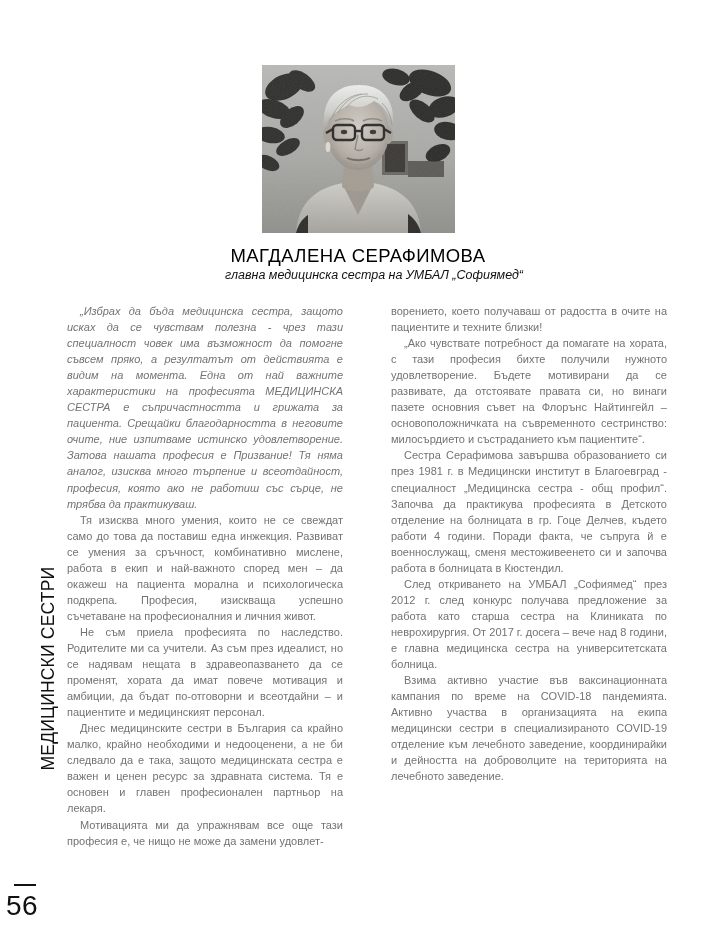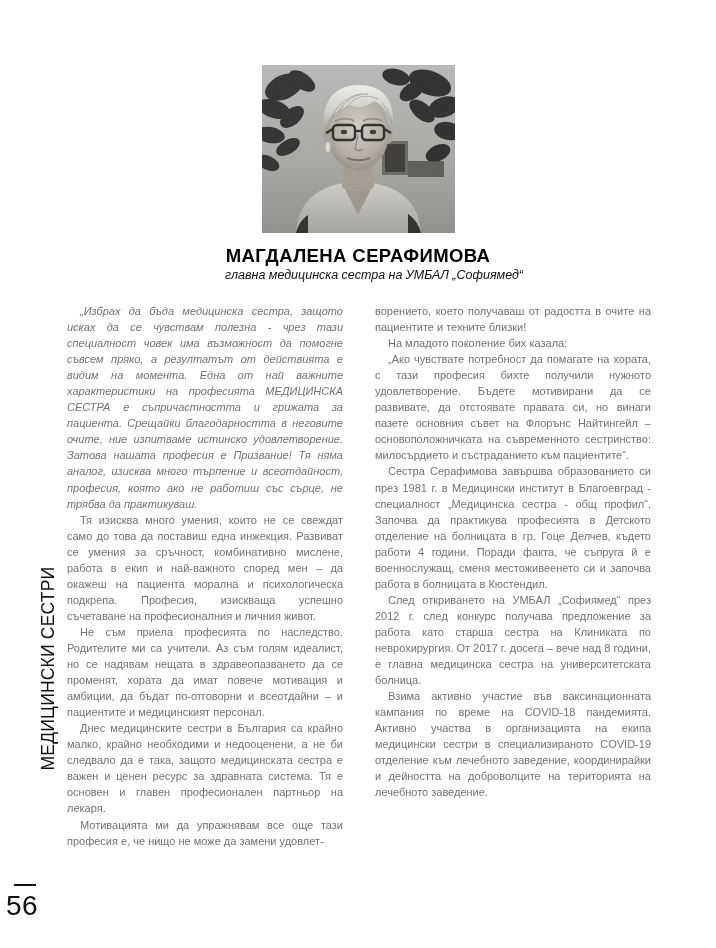--- a/index.html
+++ b/index.html
@@ -73,21 +73,21 @@
   }
 
   
   #person-name {
     position: absolute;
     left: 46px;
     top: 245px;
     width: 624px;
     text-align: center;
     font-family: "Liberation Sans", sans-serif;
-    font-weight: bold;
+    font-weight: normal;
     font-size: 18.5px;
     letter-spacing: 0.4px;
     color: #000000;
   }
   #person-role {
     position: absolute;
     left: 62px;
     top: 268px;
     width: 624px;
     text-align: center;
@@ -105,21 +105,21 @@
     width: 584px;
     height: 565px;
   }
   .column {
     position: absolute;
     top: 0;
     width: 276px;
     height: 565px;
   }
   #column-left { left: 0; }
-  #column-right { left: 308px; }
+  #column-right { left: 324px; }
 
   .para {
     margin: 0 0 0 0;
     font-family: "Liberation Sans", sans-serif;
     font-size: 11px;
     line-height: 16.05px;
     text-align: justify;
     text-justify: inter-word;
     color: #737373;
     hyphens: manual;
@@ -246,27 +246,26 @@
     </svg>
   </div>
 
   <div id="person-name">МАГДАЛЕНА СЕРАФИМОВА</div>
   <div id="person-role">главна медицинска сестра на УМБАЛ „Софиямед“</div>
 
   <div id="columns">
     <div class="column" id="column-left">
         <p class="para italic indent">„Избрах да бъда медицинска сестра, защото исках да се чувствам полезна - чрез тази специалност човек има възможност да помогне съвсем пряко, а резултатът от действията е видим на момента. Една от най важните характеристики на професията МЕДИЦИНСКА СЕСТРА е съпричастността и грижата за пациента. Срещайки благодарността в неговите очите, ние изпитваме истинско удовлетворение. Затова нашата професия е Призвание! Тя няма аналог, изисква много търпение и всеотдайност, професия, която ако не работиш със сърце, не трябва да практикуваш.</p>
         <p class="para indent">Тя изисква много умения, които не се свеждат само до това да поставиш една инжекция. Развиват се умения за сръчност, комбинативно мислене, работа в екип и най-важното според мен – да окажеш на пациента морална и психологическа подкрепа. Професия, изискваща успешно съчетаване на професионалния и личния живот.</p>
-        <p class="para indent">Не съм приела професията по наследство. Родителите ми са учители. Аз съм голям идеалист, но се надявам нещата в здравеопазването да се променят, хората да имат повече мотивация и амбиции, да бъдат по-отговорни и всеотдайни – и пациентите и медицинският персонал.</p>
+        <p class="para indent">Не съм приела професията по наследство. Родителите ми са учители. Аз съм през идеалист, но се надявам нещата в здравеопазването да се променят, хората да имат повече мотивация и амбиции, да бъдат по-отговорни и всеотдайни – и пациентите и медицинският персонал.</p>
         <p class="para indent">Днес медицинските сестри в България са крайно малко, крайно необходими и недооценени, а не би следвало да е така, защото медицинската сестра е важен и ценен ресурс за здравната система. Тя е основен и главен професионален партньор на лекаря.</p>
         <p class="para indent">Мотивацията ми да упражнявам все още тази професия е, че нищо не може да замени удовлет-</p>
       </div>
     <div class="column" id="column-right">
         <p class="para">ворението, което получаваш от радостта в очите на пациентите и техните близки!</p>
-        <p class="para indent">На младото поколение бих казала:</p>
         <p class="para indent">„Ако чувствате потребност да помагате на хората, с тази професия бихте получили нужното удовлетворение. Бъдете мотивирани да се развивате, да отстоявате правата си, но винаги пазете основния съвет на Флорънс Найтингейл – основоположничката на съвременното сестринство: милосърдието и състраданието към пациентите“.</p>
         <p class="para indent">Сестра Серафимова завършва образованието си през 1981 г. в Медицински институт в Благоевград - специалност „Медицинска сестра - общ профил“. Започва да практикува професията в Детското отделение на болницата в гр. Гоце Делчев, където работи 4 години. Поради факта, че съпруга й е военнослужащ, сменя местоживеенето си и започва работа в болницата в Кюстендил.</p>
         <p class="para indent">След откриването на УМБАЛ „Софиямед“ през 2012 г. след конкурс получава предложение за работа като старша сестра на Клиниката по неврохирургия. От 2017 г. досега – вече над 8 години, е главна медицинска сестра на университетската болница.</p>
         <p class="para indent">Взима активно участие във ваксинационната кампания по време на COVID-18 пандемията. Активно участва в организацията на екипа медицински сестри в специализираното COVID-19 отделение към лечебното заведение, координирайки и дейността на доброволците на територията на лечебното заведение.</p>
       </div>
   </div>
 
 </div>
 
 </body></html>

